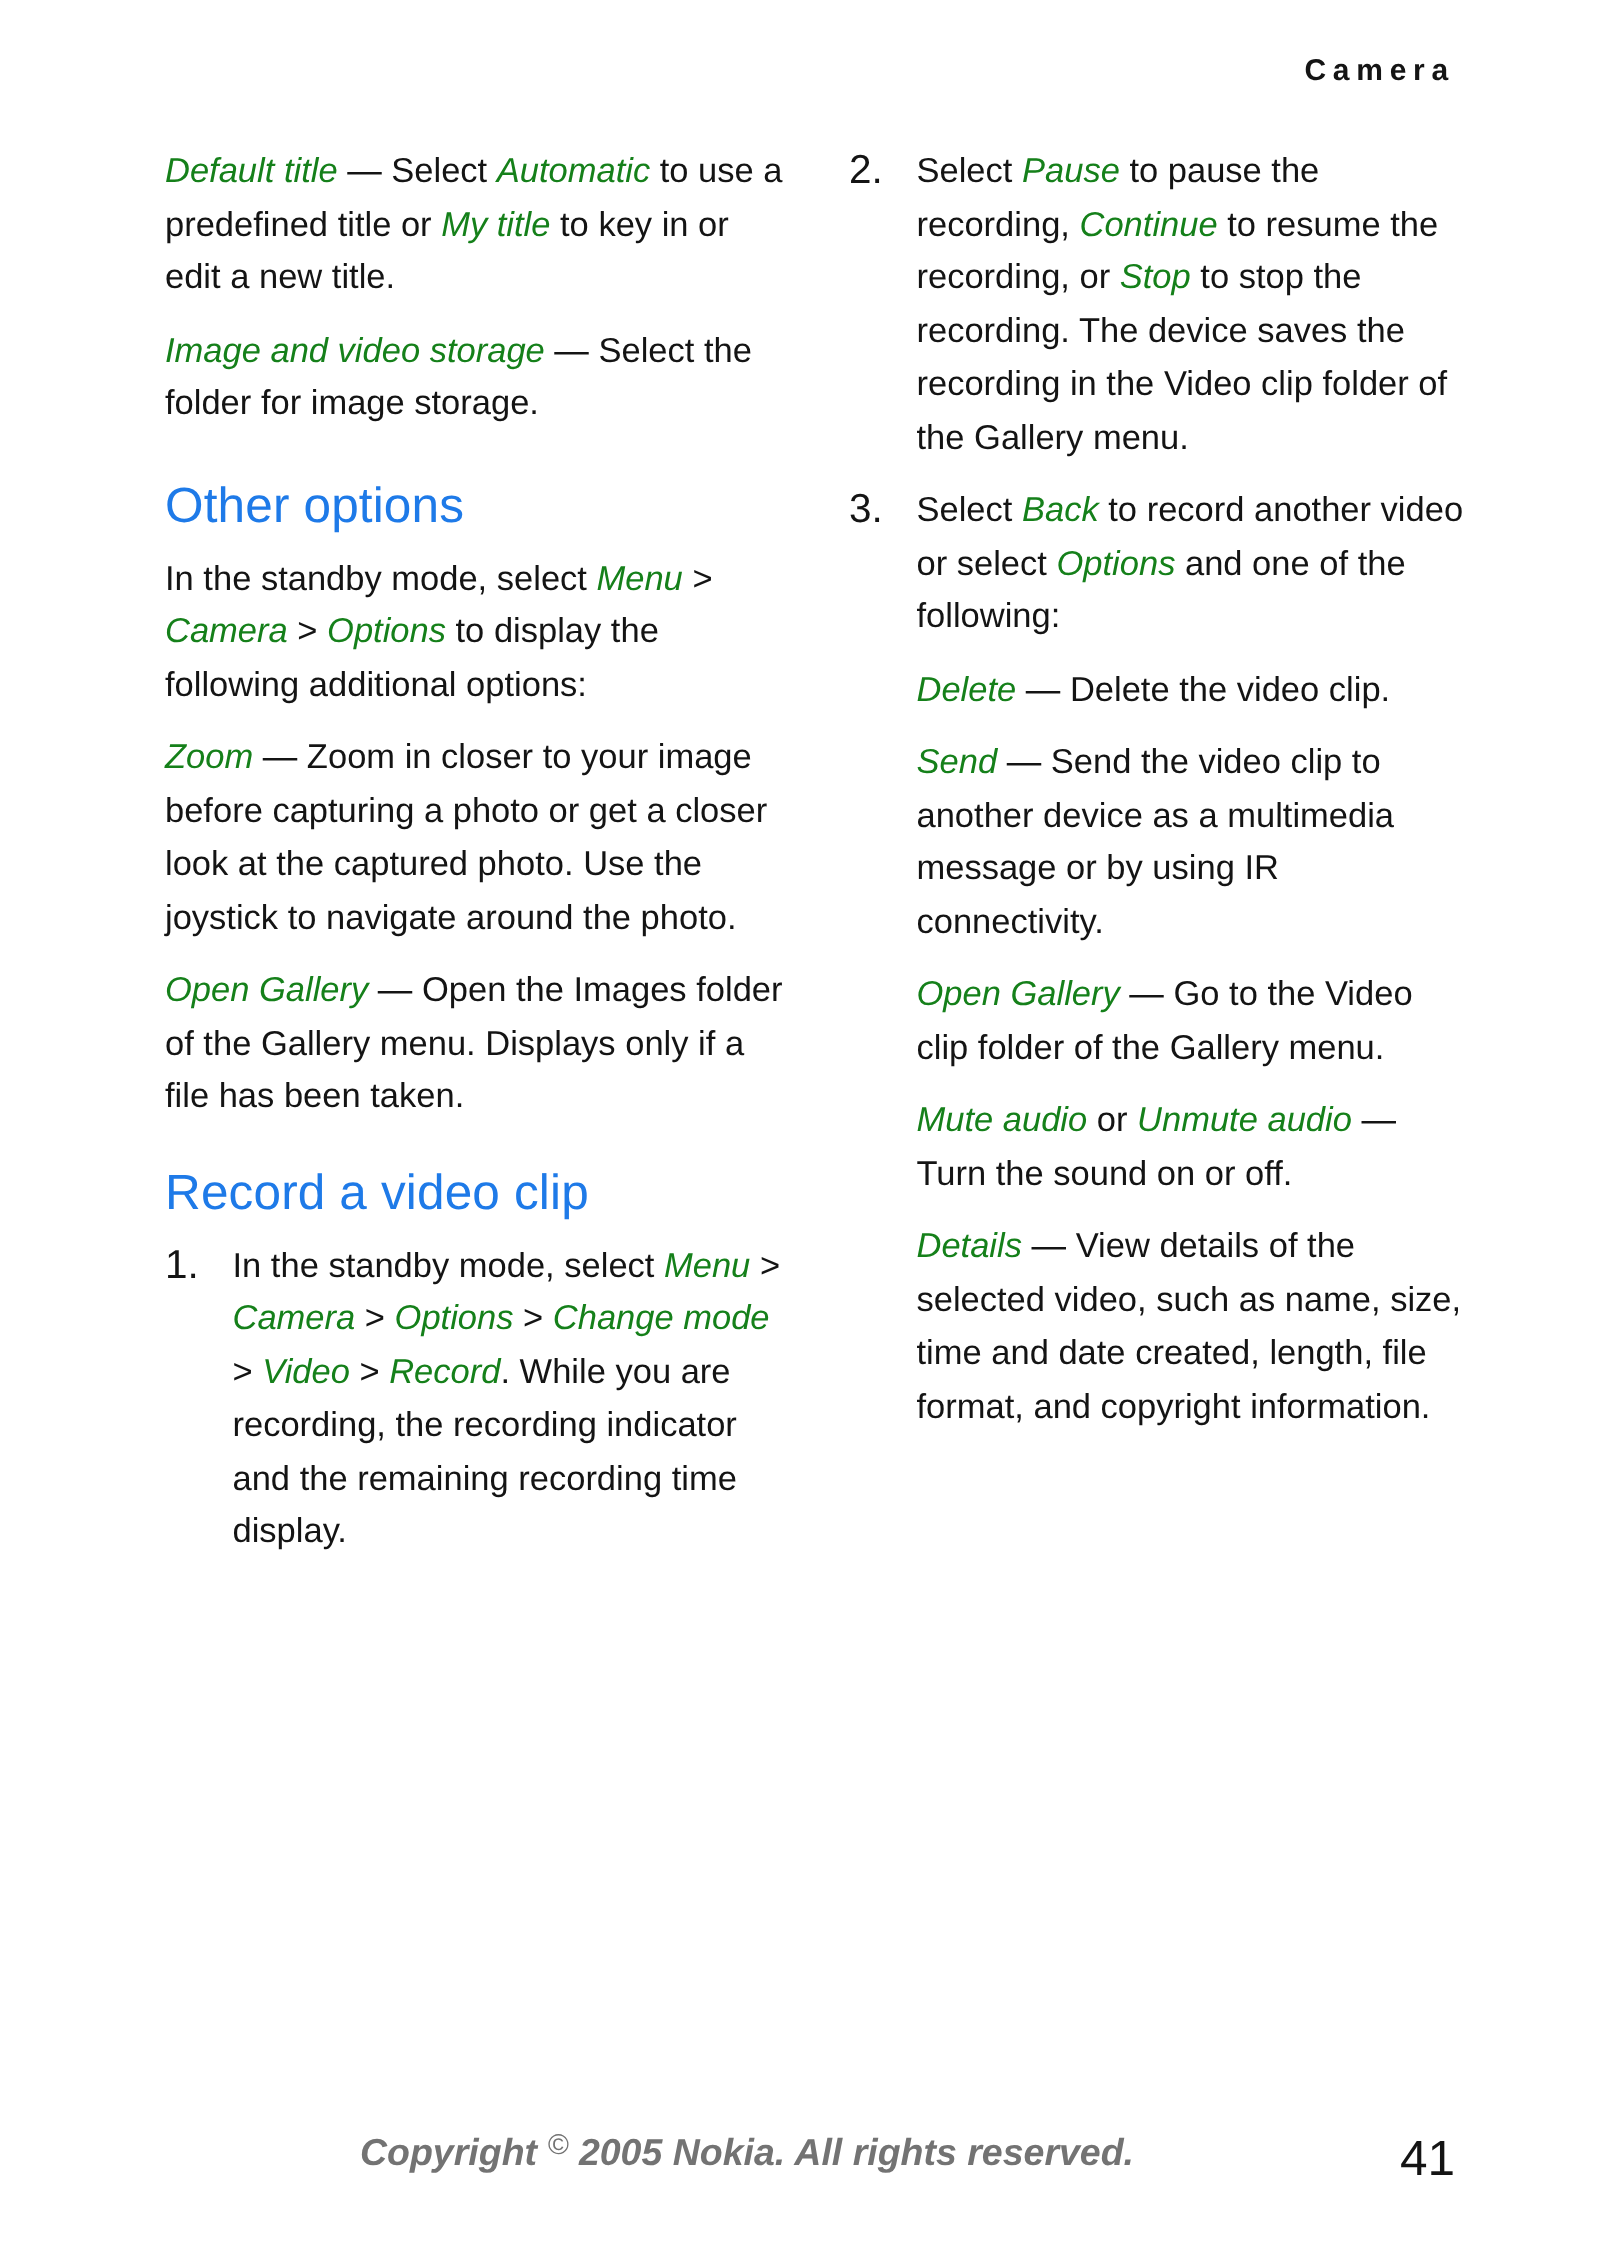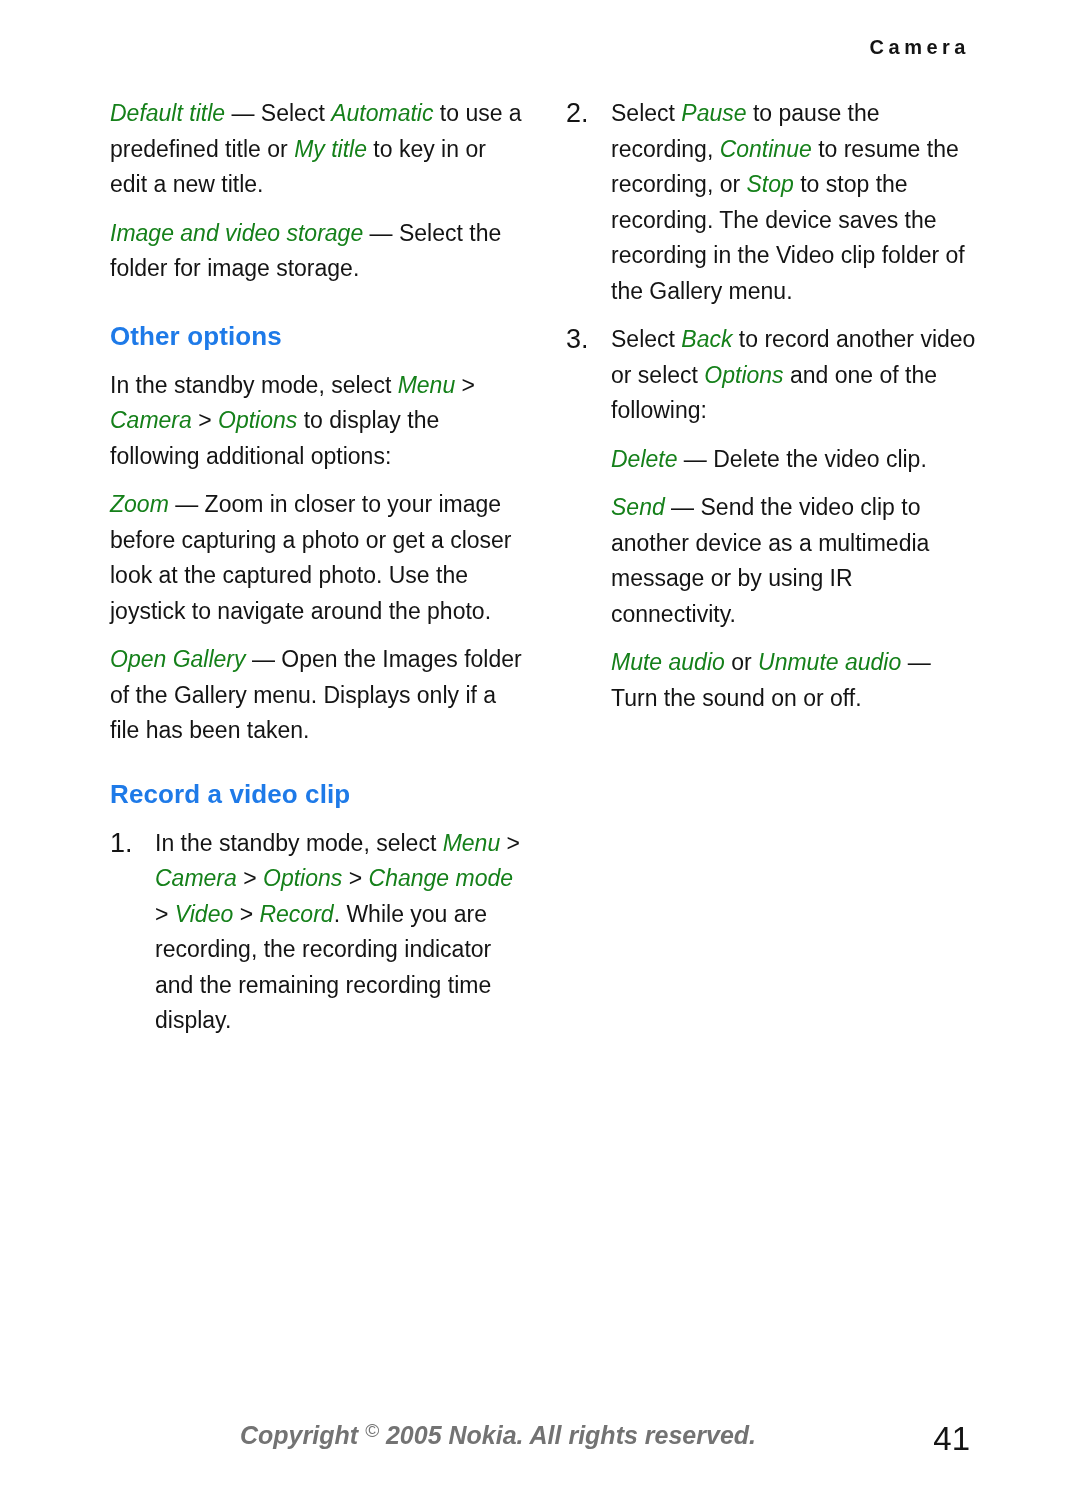--- a/index.html
+++ b/index.html
@@ -46,23 +46,23 @@
     font-size: 23px;
     line-height: 35.5px;
     color: #141414;
     text-align: left;
     hyphens: none;
   }
 
   
   h2.section-heading {
     margin: 26px 0 12px 0;
-    font-size: 26px;
+    font-size: 33px;
     line-height: 39px;
-    font-weight: bold;
+    font-weight: normal;
     color: #1E7AE8;
     letter-spacing: 0.1px;
   }
   h2.section-heading.first-heading {
     margin-top: 30px;
   }
 
   
   .ui-term {
     color: #15801A;
@@ -191,21 +191,23 @@
 
       <li>
         <span class="step-num">3.</span>
         <p class="para"><span class="plain">Select </span><span class="ui-term">Back</span><span class="plain"> to record another video or select </span><span class="ui-term">Options</span><span class="plain"> and one of the following:</span></p>
       </li>
     </ol>
 
     <div class="substep">
       <p class="para"><span class="ui-term">Delete</span><span class="plain"> — Delete the video clip.</span></p>
       <p class="para"><span class="ui-term">Send</span><span class="plain"> — Send the video clip to another device as a multimedia message or by using IR connectivity.</span></p>
+      <p class="para"><span class="ui-term">Open Gallery</span><span class="plain"> — Go to the Video clip folder of the Gallery menu.</span></p>
       <p class="para"><span class="ui-term">Mute audio</span><span class="plain"> or </span><span class="ui-term">Unmute audio</span><span class="plain"> — Turn the sound on or off.</span></p>
+      <p class="para"><span class="ui-term">Details</span><span class="plain"> — View details of the selected video, such as name, size, time and date created, length, file format, and copyright information.</span></p>
     </div>
 
   </div>
 </div>
 
 <div class="page-footer">
   <div class="copyright"><span>Copyright </span><span class="copy-sym">©</span><span> 2005 Nokia. All rights reserved.</span></div>
   <div class="page-number">41</div>
 </div>
 

